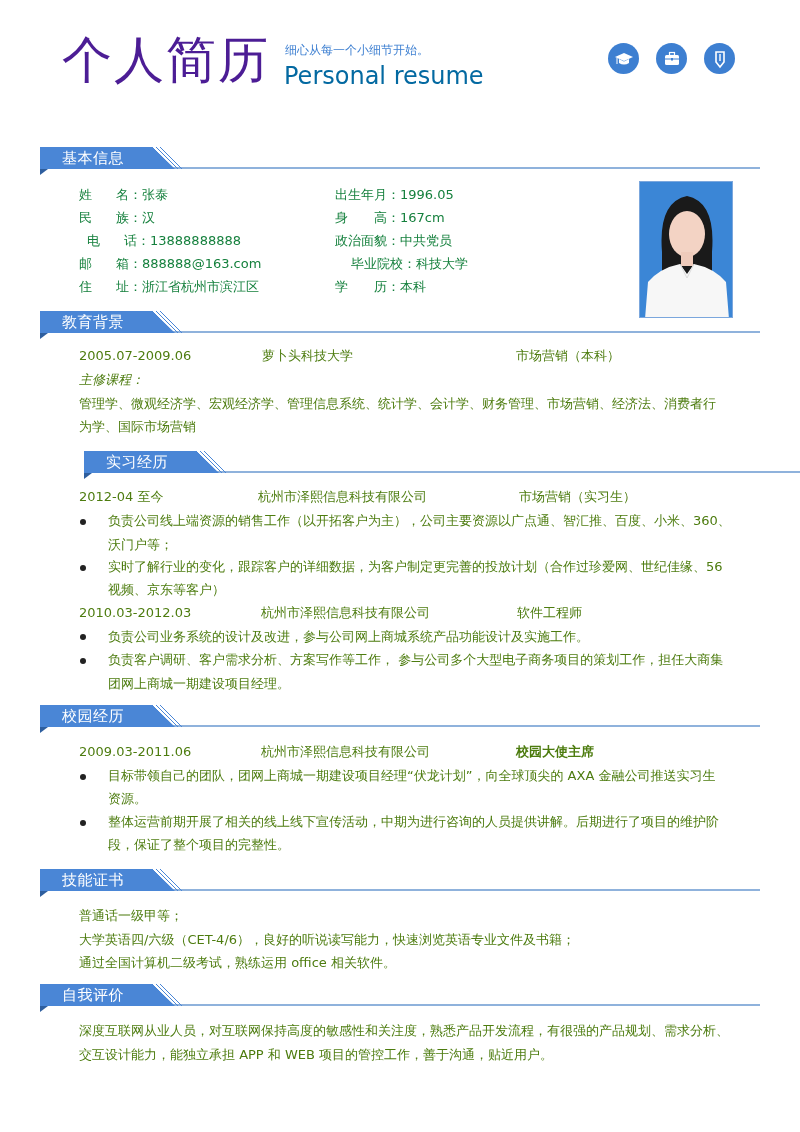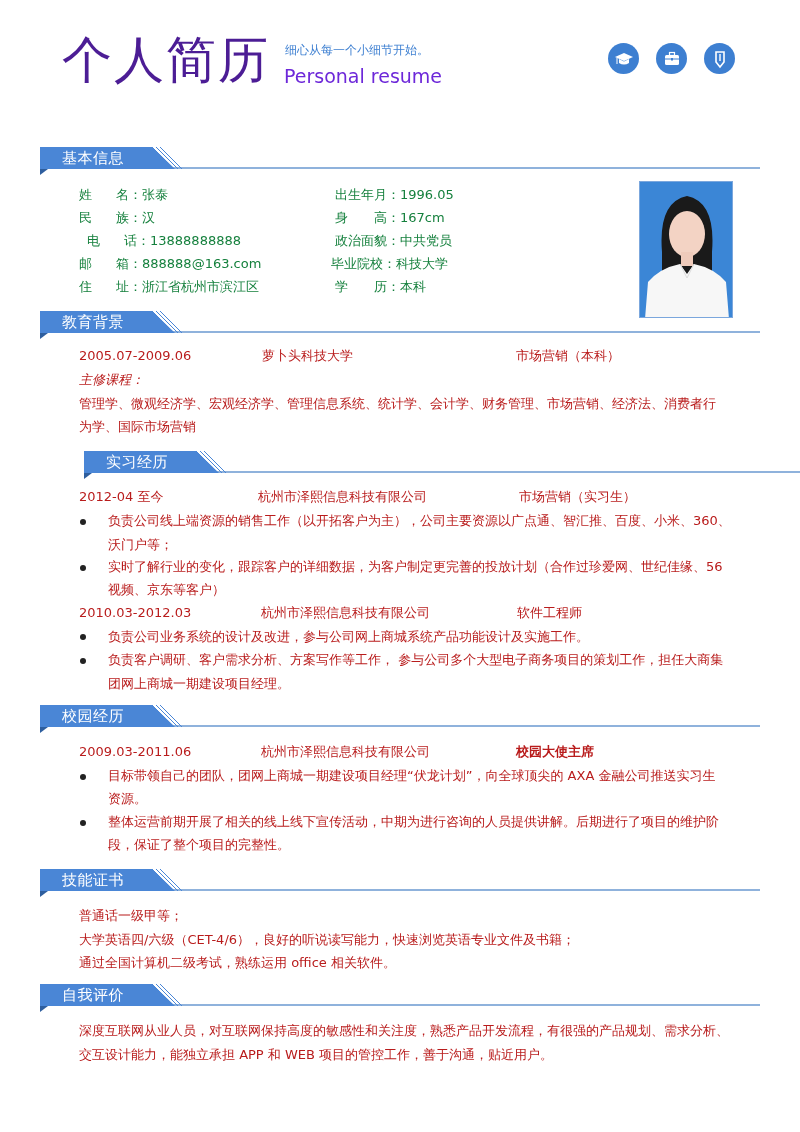--- a/index.html
+++ b/index.html
@@ -2,38 +2,38 @@
 <html><head>
 <meta charset="utf-8">
 <style>
   * { box-sizing: border-box; margin: 0; padding: 0; }
   html, body { width: 800px; height: 1132px; background: #ffffff; overflow: hidden; }
   body { font-family: "DejaVu Sans", "Liberation Sans", sans-serif; color: #333333; position: relative; }
 
   .header { position: absolute; left: 0; top: 0; width: 800px; height: 120px; }
   .big-title { position: absolute; left: 62px; top: 30px; font-size: 50px; color: #4c1d95; letter-spacing: 2px; line-height: 60px; font-weight: normal; }
   .slogan { position: absolute; left: 285px; top: 42px; font-size: 12px; color: #3d7fd1; line-height: 16px; }
-  .subtitle-en { position: absolute; left: 284px; top: 60px; font-size: 19px; color: #6d28d9; line-height: 32px; font-family: "DejaVu Sans", sans-serif; }
+  .subtitle-en { position: absolute; left: 284px; top: 60px; font-size: 24px; color: #0369a1; line-height: 32px; font-family: "DejaVu Sans", sans-serif; }
   .icons { position: absolute; left: 608px; top: 43px; display: flex; gap: 17px; }
   .circle-icon { width: 31px; height: 31px; border-radius: 50%; background: #3d7fd1; display: flex; align-items: center; justify-content: center; }
   .circle-icon svg { width: 20px; height: 20px; }
 
   .section-head { position: absolute; left: 40px; width: 720px; height: 30px; }
   .section-tab { position: absolute; left: 0; top: 0; width: 135px; height: 22px; background: #4a86d6;
     clip-path: polygon(0 0, 112px 0, 135px 22px, 0 22px); }
   .section-tab-fold { position: absolute; left: 0; top: 22px; width: 0; height: 0; border-top: 6px solid #2e5e9e; border-right: 8px solid transparent; }
   .section-stripes { position: absolute; left: 100px; top: 0; width: 60px; height: 22px; }
   .section-title { position: absolute; left: 22px; top: 2px; font-size: 15px; color: #ffffff; line-height: 18px; letter-spacing: 0.5px; }
   .section-line { position: absolute; left: 125px; top: 20px; right: 0; height: 2px; background: #8fb2dc; }
 
   .info-row { position: absolute; font-size: 13px; line-height: 18px; color: #15803d; white-space: nowrap; }
   .lbl { display: inline-block; }
   .photo { position: absolute; left: 639px; top: 181px; width: 94px; height: 137px; border: 1px solid #7ba7dd; background: #3b86d6; overflow: hidden; }
 
-  .content-line { position: absolute; font-size: 13px; line-height: 18px; color: #b91c1c; white-space: nowrap; }
+  .content-line { position: absolute; font-size: 13px; line-height: 18px; color: #4d7c0f; white-space: nowrap; }
   .bullet { position: absolute; left: 80px; width: 6px; height: 6px; border-radius: 50%; background: #222; }
 </style>
 </head>
 <body>
 
 <div class="header">
   <div class="big-title">个人简历</div>
   <div class="slogan">细心从每一个小细节开始。</div>
   <div class="subtitle-en">Personal resume</div>
   <div class="icons">
@@ -78,21 +78,21 @@
   <div class="info-row" style="left:79px;top:209px;"><span class="lbl" style="width:37px">民</span><span>族</span><span>：</span><span>汉</span></div>
   <div class="info-row" style="left:79px;top:232px;margin-left:8px;"><span class="lbl" style="width:37px">电</span><span>话</span><span>：</span><span>13888888888</span></div>
   <div class="info-row" style="left:79px;top:255px;"><span class="lbl" style="width:37px">邮</span><span>箱</span><span>：</span><span>888888@163.com</span></div>
   <div class="info-row" style="left:79px;top:278px;"><span class="lbl" style="width:37px">住</span><span>址</span><span>：</span><span>浙江省杭州市滨江区</span></div>
 </div>
 
 <div>
   <div class="info-row" style="left:335px;top:186px;"><span>出生年月</span><span>：</span><span>1996.05</span></div>
   <div class="info-row" style="left:335px;top:209px;"><span>身　　高</span><span>：</span><span>167cm</span></div>
   <div class="info-row" style="left:335px;top:232px;"><span>政治面貌</span><span>：</span><span>中共党员</span></div>
-  <div class="info-row" style="left:331px;top:255px;"><span>毕业院校</span><span>：</span><span>科技大学</span></div>
+  <div class="info-row" style="left:351px;top:255px;"><span>毕业院校</span><span>：</span><span>科技大学</span></div>
   <div class="info-row" style="left:335px;top:278px;"><span>学　　历</span><span>：</span><span>本科</span></div>
 </div>
 
 <div class="photo">
   <svg viewBox="0 0 94 137" width="94" height="137">
     <rect width="94" height="137" fill="#3b86d6"></rect>
     <path d="M22 70 Q18 20 47 14 Q76 20 72 70 L72 100 L22 100 Z" fill="#1a1a1a"></path>
     <ellipse cx="47" cy="52" rx="18" ry="23" fill="#f3d3c4"></ellipse>
     <rect x="41" y="70" width="12" height="14" fill="#efcbbb"></rect>
     <path d="M5 137 L8 100 Q20 86 40 82 L47 92 L54 82 Q74 86 86 100 L89 137 Z" fill="#f7f7f7"></path>

